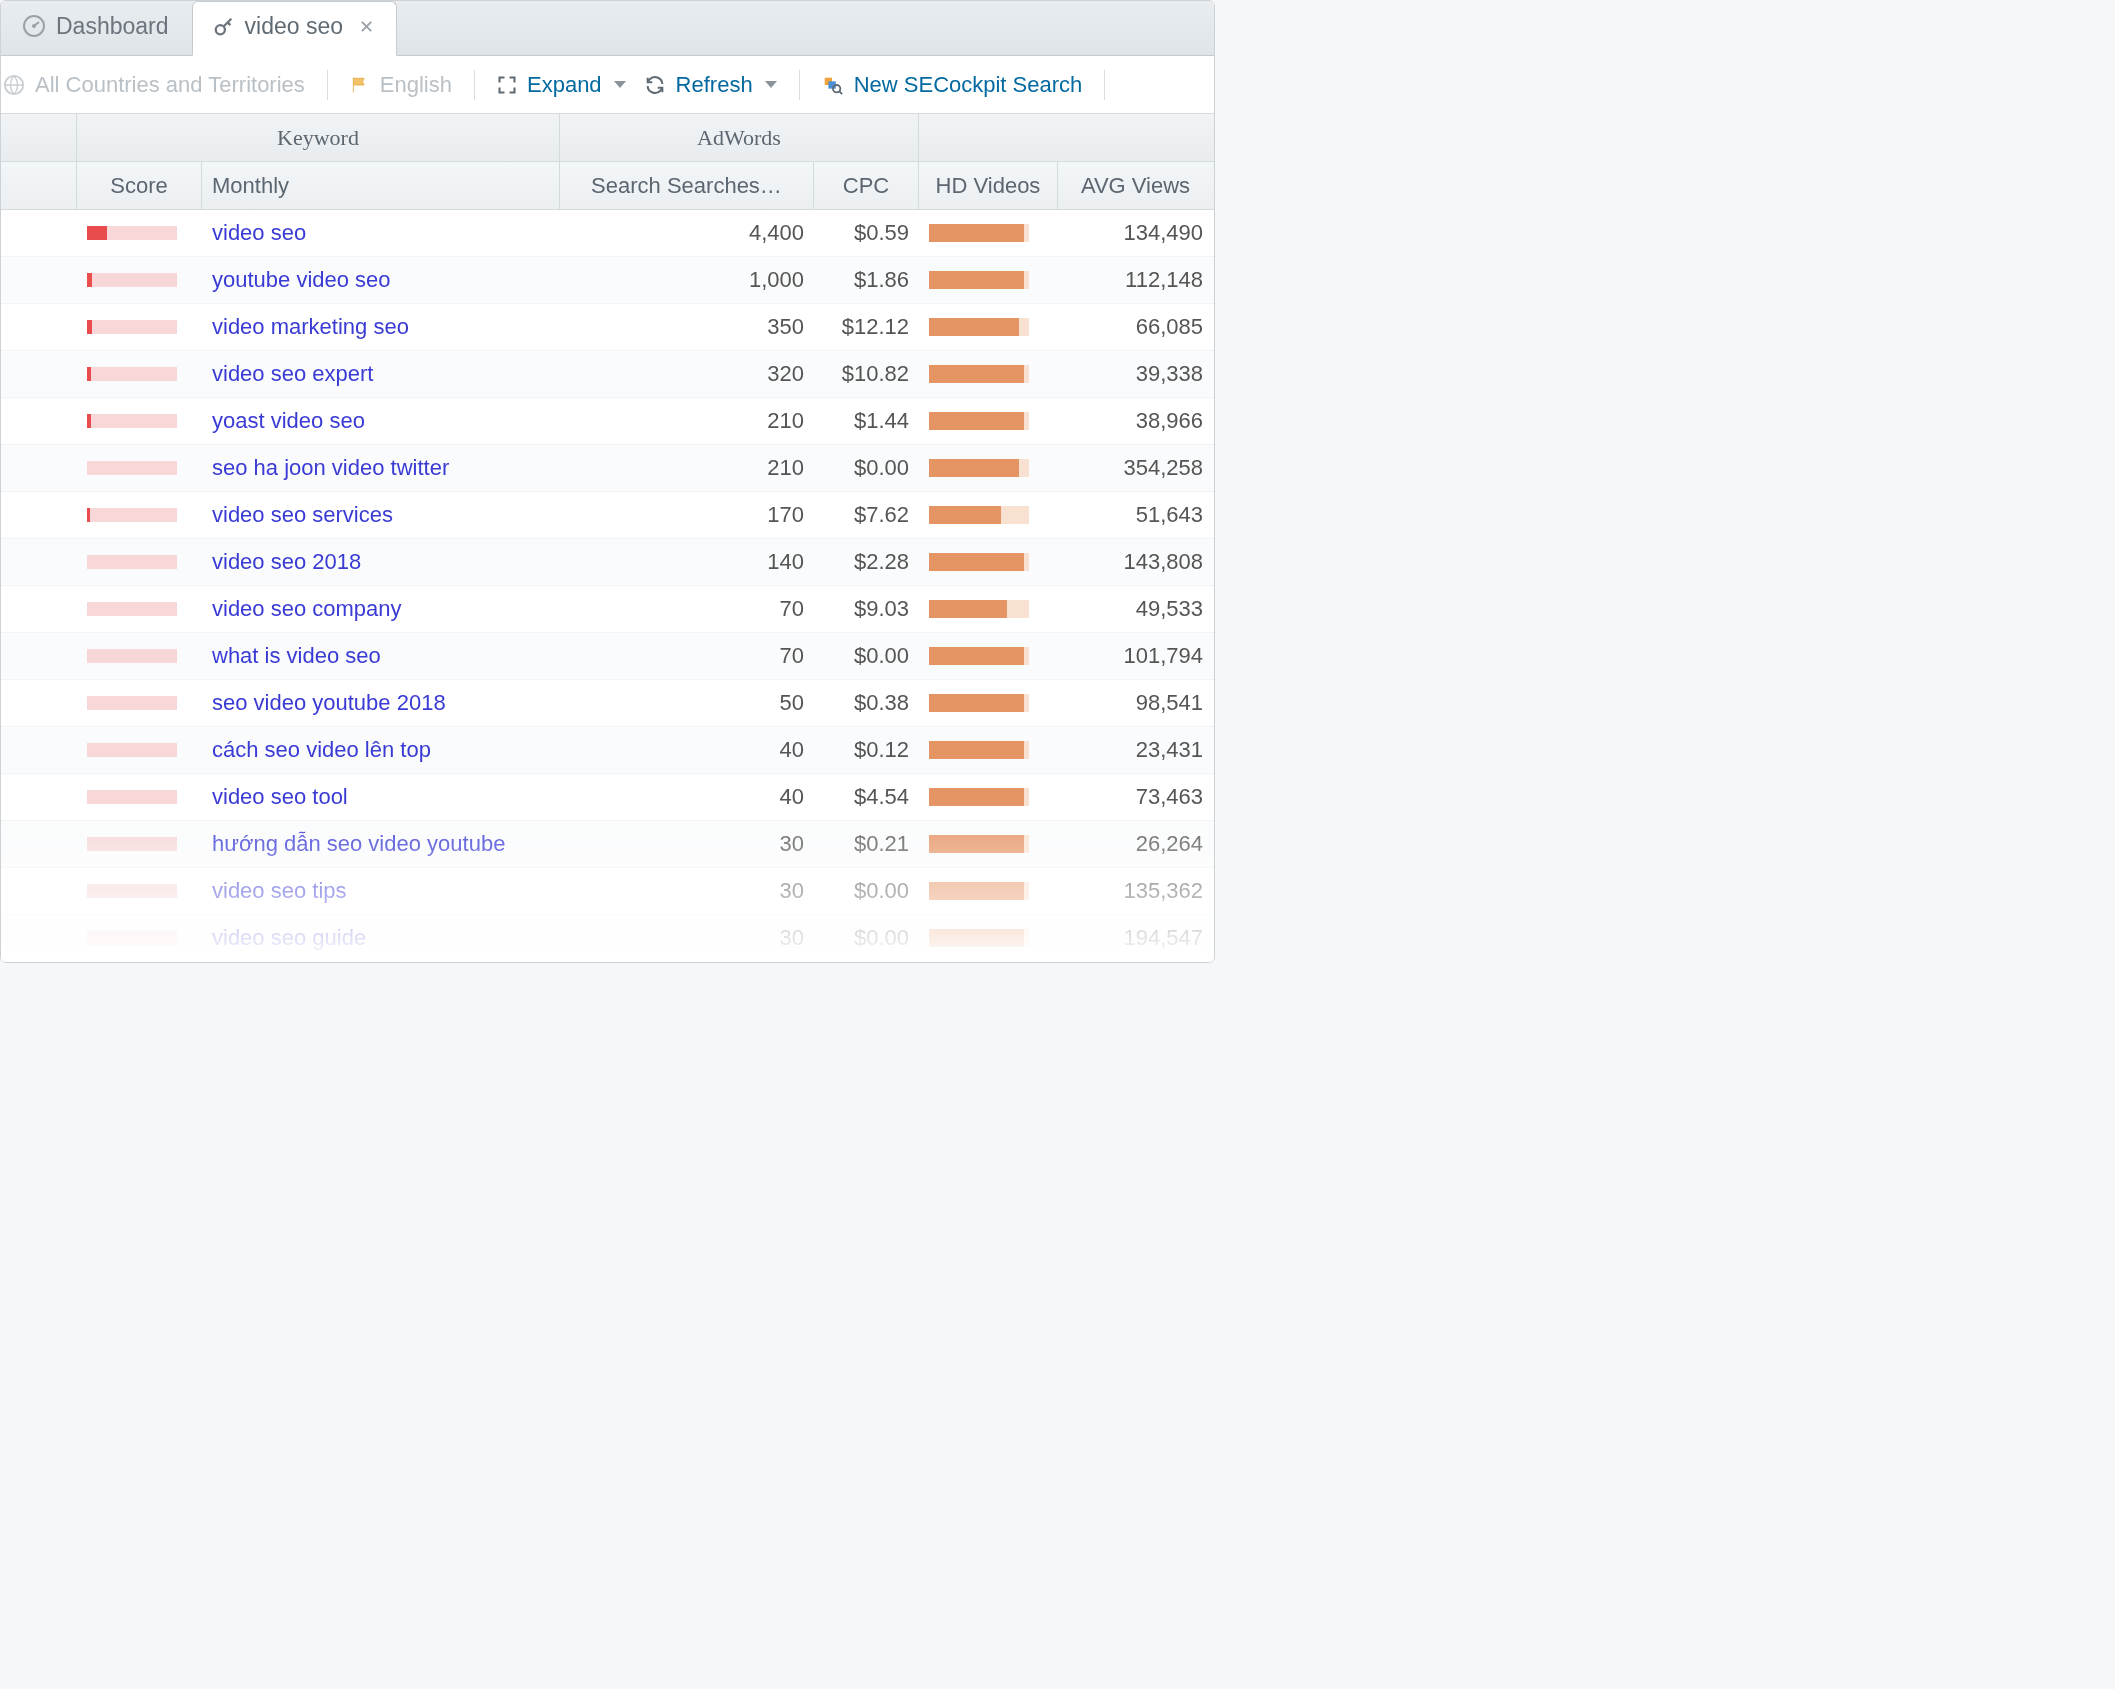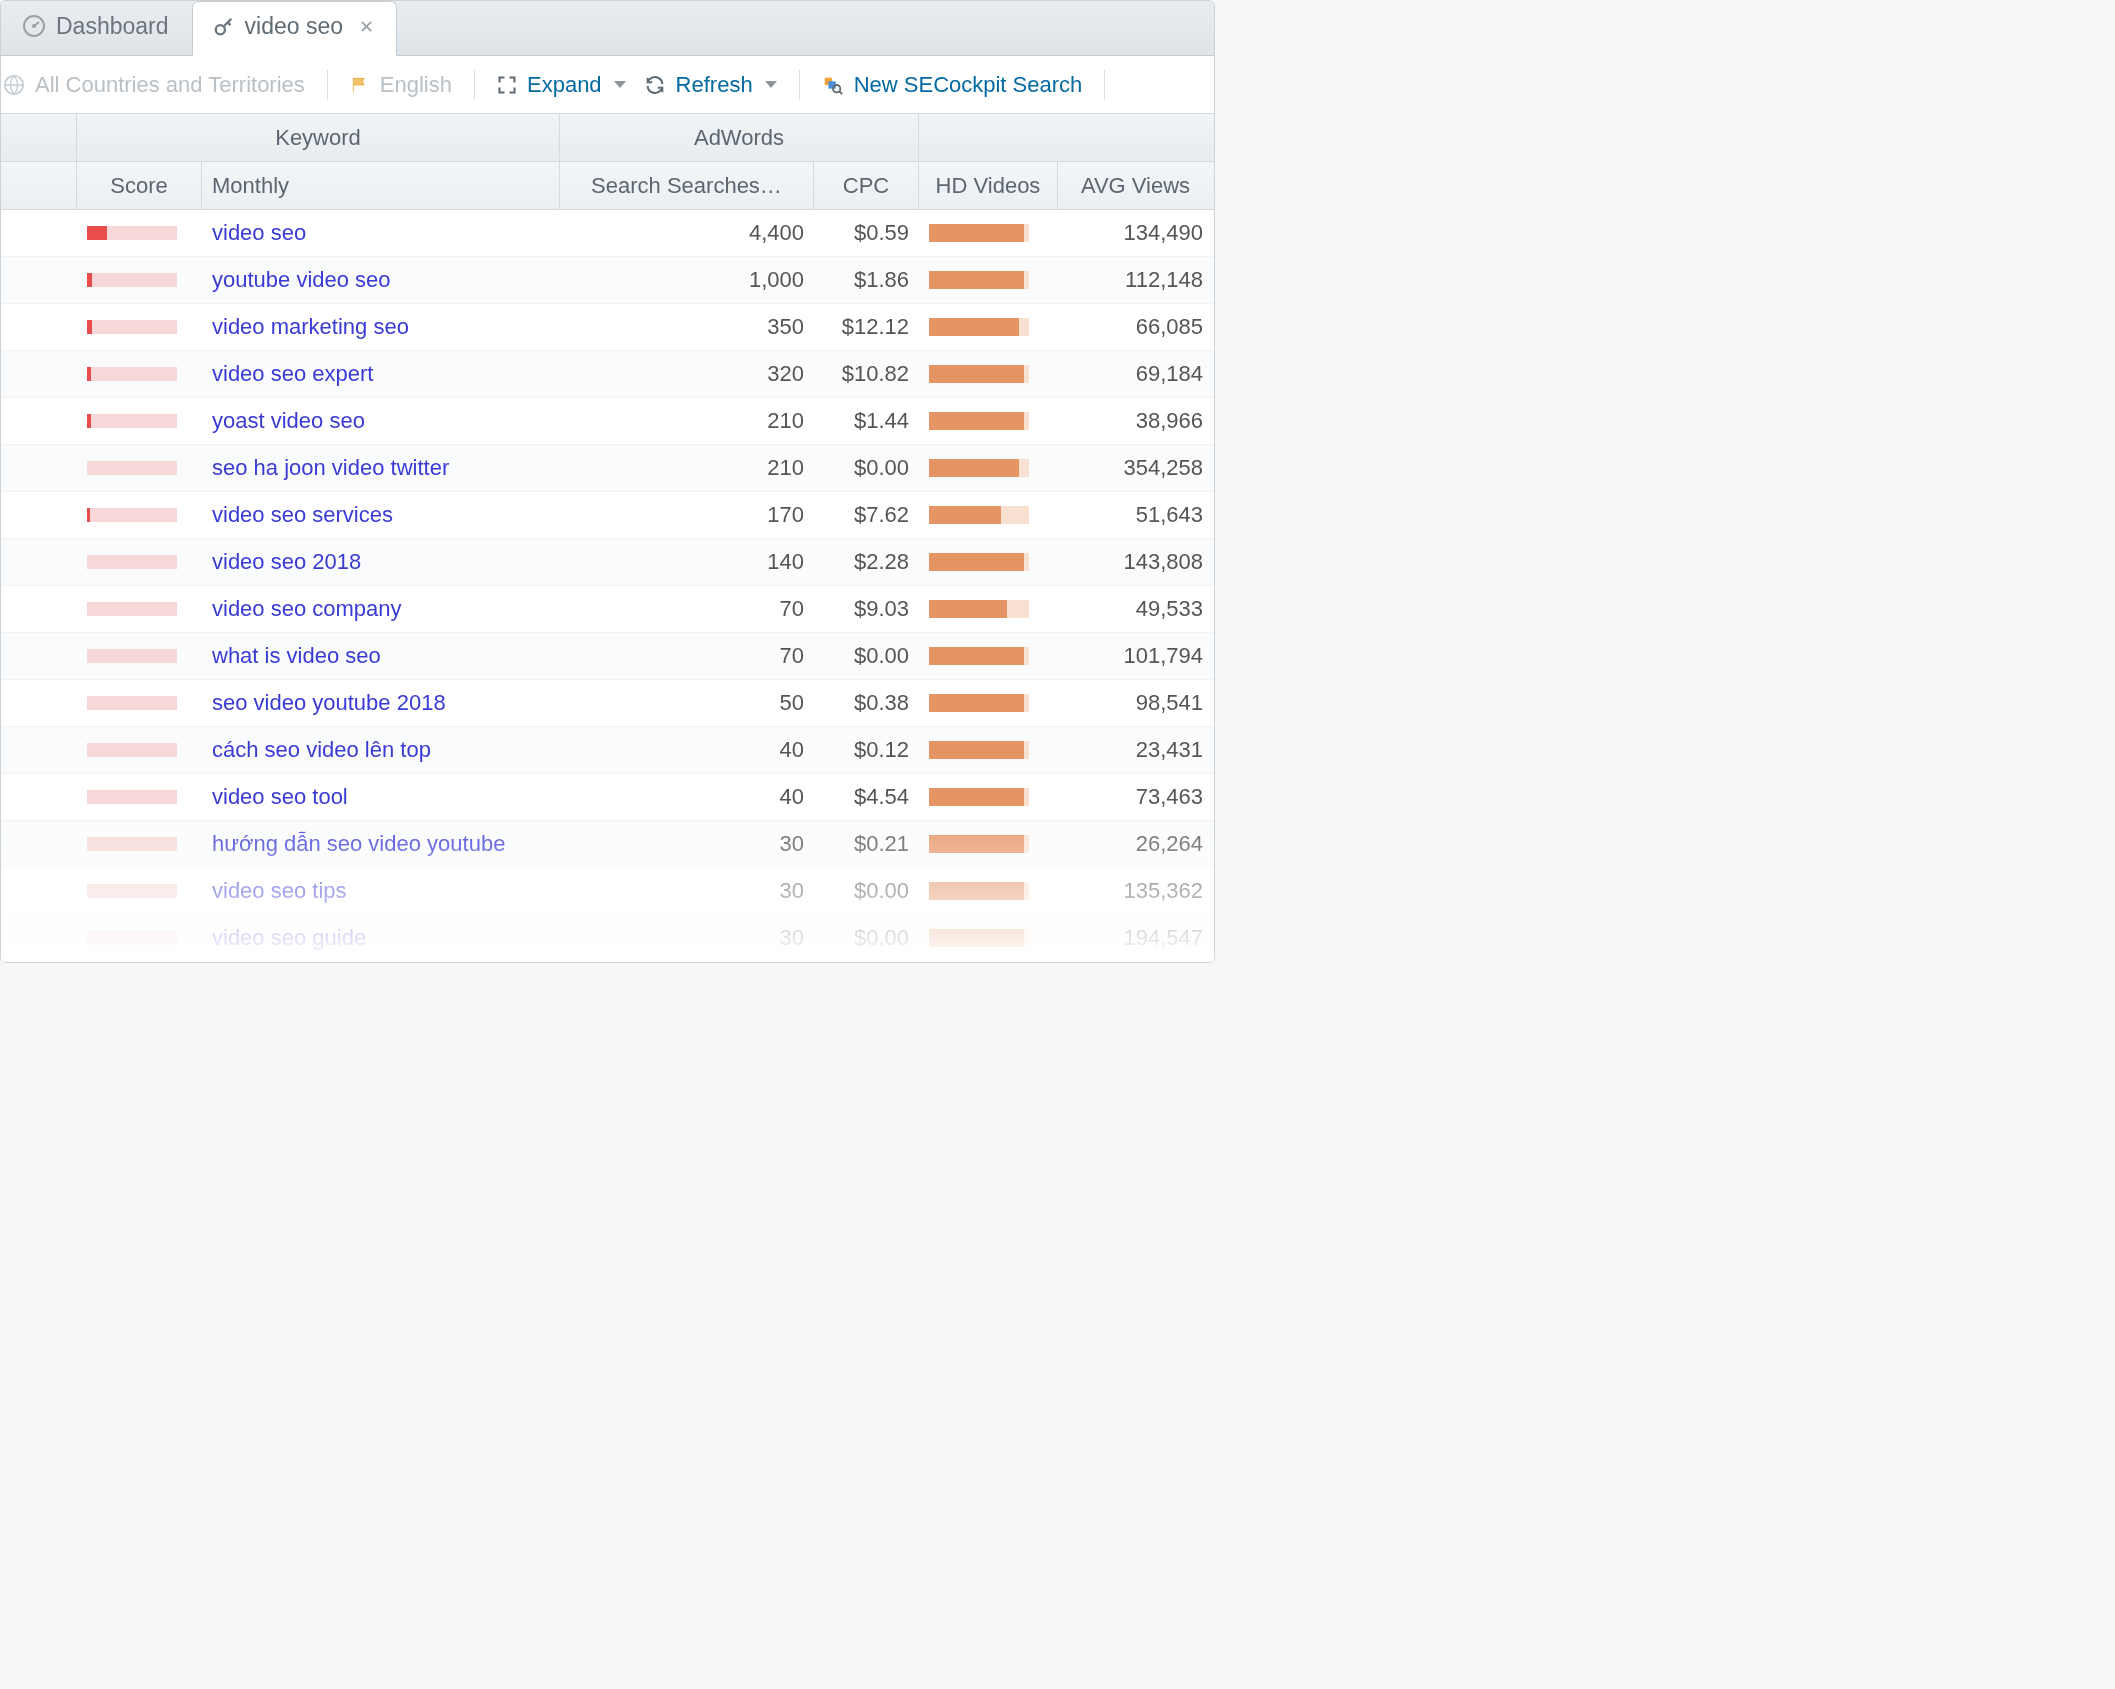--- a/index.html
+++ b/index.html
@@ -92,20 +92,21 @@
     border-bottom: 1px solid #d5dadd;
     color: #5c6670;
     font-size: 22px;
     height: 48px;
   }
   .group-header div {
     display: flex;
     align-items: center;
     justify-content: center;
     border-right: 1px solid #d5dadd;
+    font-family: Liberation Serif, serif;
   }
   .group-header div:last-child { border-right: none; }
   .col-header {
     display: grid;
     grid-template-columns: 76px 125px 358px 254px 105px 139px 155px;
     background: linear-gradient(#f3f6f8,#eceff2);
     border-bottom: 1px solid #d5dadd;
     color: #5c6670;
     font-size: 22px;
     height: 48px;
@@ -326,21 +327,21 @@
           </div>
     </div>
     <div class="cell phrase">video seo expert</div>
     <div class="cell right">320</div>
     <div class="cell right">$10.82</div>
     <div class="cell">
       <div class="hd-wrap">
             <div class="fill" style="width:95%"></div>
           </div>
     </div>
-    <div class="cell right">69,184</div>
+    <div class="cell right">39,338</div>
       </div>
       <div class="row">
     <div class="cell"></div>
     <div class="cell">
       <div class="bar-wrap">
             <div class="fill" style="width:4%"></div>
           </div>
     </div>
     <div class="cell phrase">yoast video seo</div>
     <div class="cell right">210</div>

